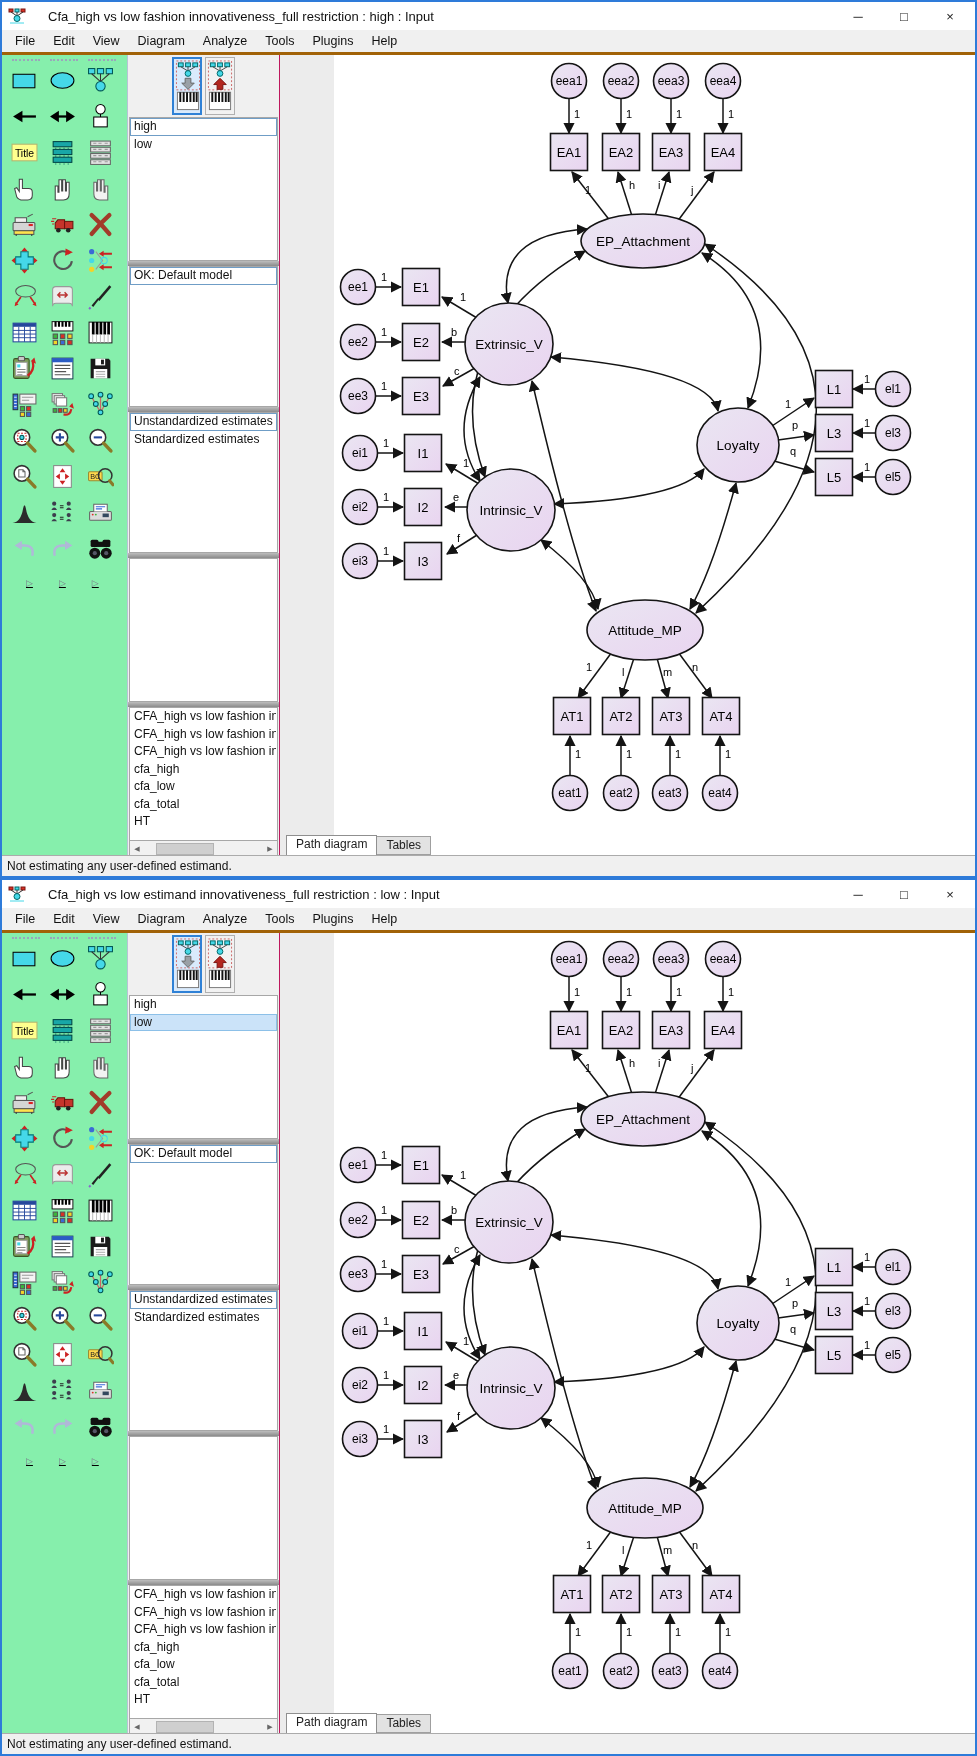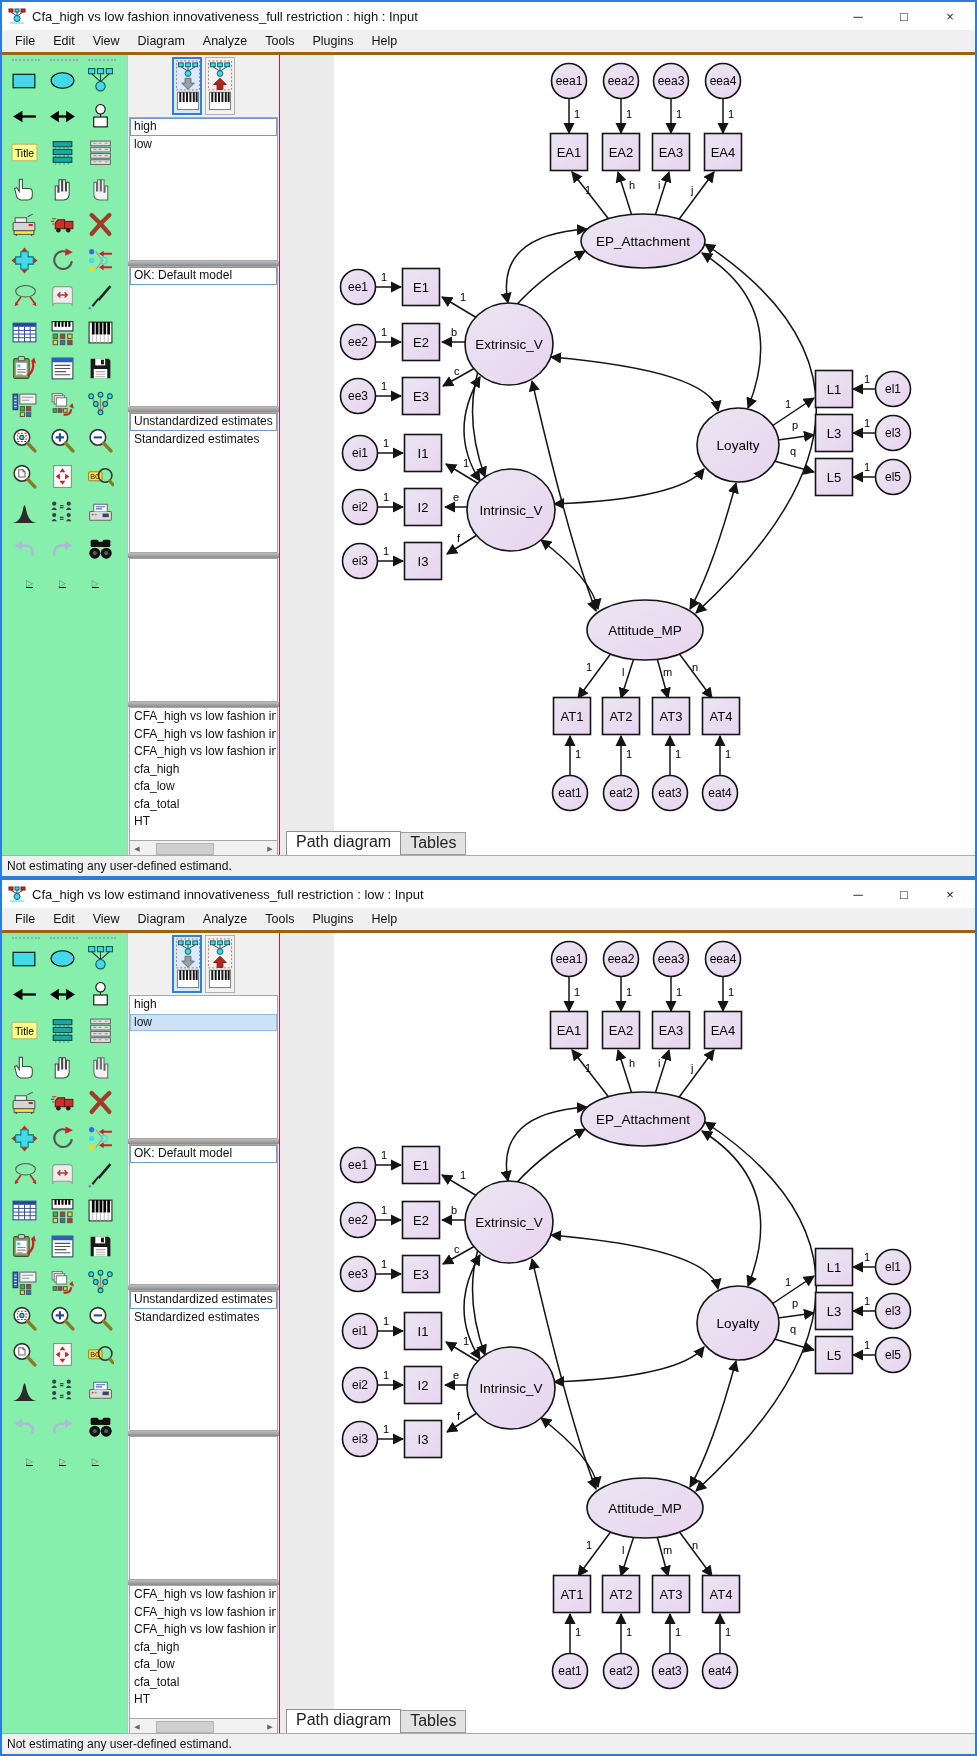--- a/index.html
+++ b/index.html
@@ -1,18 +1,18 @@
 <!DOCTYPE html>
 <html><head>
 <meta charset="utf-8">
 <style>
   html,body{margin:0;padding:0;background:#888;font-family:"Liberation Sans",sans-serif;}
   #root{width:977px;}
   .window{width:977px;height:878px;box-sizing:border-box;border:2px solid #2e7bd9;background:#fff;display:flex;flex-direction:column;overflow:hidden;}
-  .titlebar{height:28px;flex:0 0 28px;display:flex;align-items:center;padding:0 6px;background:#fff;}
+  .titlebar{height:28px;flex:0 0 28px;display:flex;align-items:center;padding:0 6px;background:#fff;gap:16px;}
   .app-icon{display:inline-flex;width:18px;height:16px;}
   .title-text{font-size:13px;color:#111;margin-left:6px;flex:1;white-space:nowrap;overflow:hidden;}
   .win-btns{display:flex;gap:28px;margin-right:10px;}
   .wbtn{font-size:13px;color:#222;width:18px;text-align:center;}
   .menubar{height:22px;flex:0 0 22px;background:#f0f0f0;border-bottom:3px solid #a16207;display:flex;align-items:center;padding-left:4px;}
   .menu-item{font-size:12.5px;padding:2px 9px;color:#111;}
   .content{flex:1;display:flex;min-height:0;}
   .toolbar{width:126px;flex:0 0 126px;background:#86efac;border-right:1px solid #b7c3d6;padding:4px 0 0 8px;box-sizing:border-box;overflow:hidden;text-decoration:underline;}
   .tb-grips{display:flex;gap:10px;margin:0 0 3px 2px;}
   .tb-grips span{width:28px;border-top:2px dotted #9aa6bb;height:2px;}
@@ -34,21 +34,21 @@
   .estimates{height:139px;flex:0 0 139px;}
   .emptylist{height:142px;flex:0 0 142px;}
   .files{height:132px;flex:0 0 132px;}
   .split{height:5px;flex:0 0 5px;background:linear-gradient(#bdbdbd,#8b8b8b);}
   .hscroll{height:15px;flex:0 0 15px;background:#f1f1f1;border:1px solid #a7a7a7;border-top:0;margin:0 1px;display:flex;align-items:center;}
   .hs-btn{width:14px;font-size:7px;color:#666;text-align:center;}
   .hs-thumb{height:10px;background:#cfcfcf;border:1px solid #b3b3b3;width:56px;margin-left:12px;}
   .canvas{flex:1;position:relative;background:#fff;overflow:hidden;}
   .canvas svg.diagram{display:block;font-family:"Liberation Sans",sans-serif;}
   .tabsrow{position:absolute;left:6px;bottom:0;display:flex;align-items:flex-end;}
-  .tab{font-size:16px;padding:1px 9px 2px;border:1px solid #9f9f9f;background:#e2e2e2;color:#222;margin-right:-1px;}
+  .tab{font-size:12px;padding:1px 9px 2px;border:1px solid #9f9f9f;background:#e2e2e2;color:#222;margin-right:-1px;}
   .tab.active{background:#fff;border:1px solid #8f8f8f;border-bottom:none;padding-bottom:4px;z-index:2;}
   .statusbar{height:20px;flex:0 0 20px;background:#f0f0f0;border-top:1px solid #ababab;font-size:12px;color:#111;display:flex;align-items:center;padding-left:5px;}
 </style>
 </head>
 <body>
 
 <div id="root">
   <div class="window">
     <div class="titlebar">
       <span class="app-icon">

